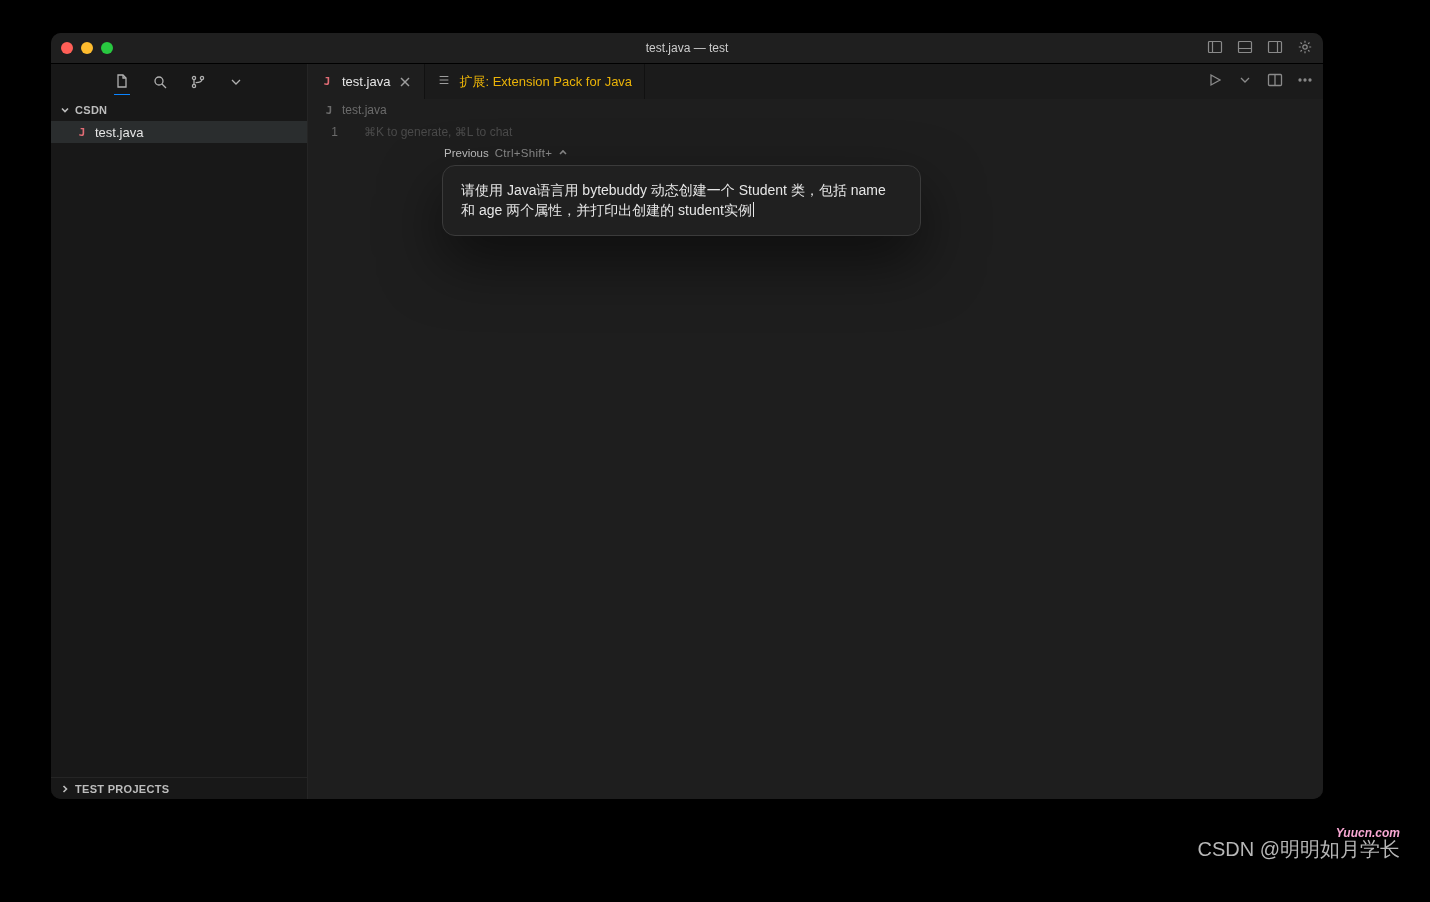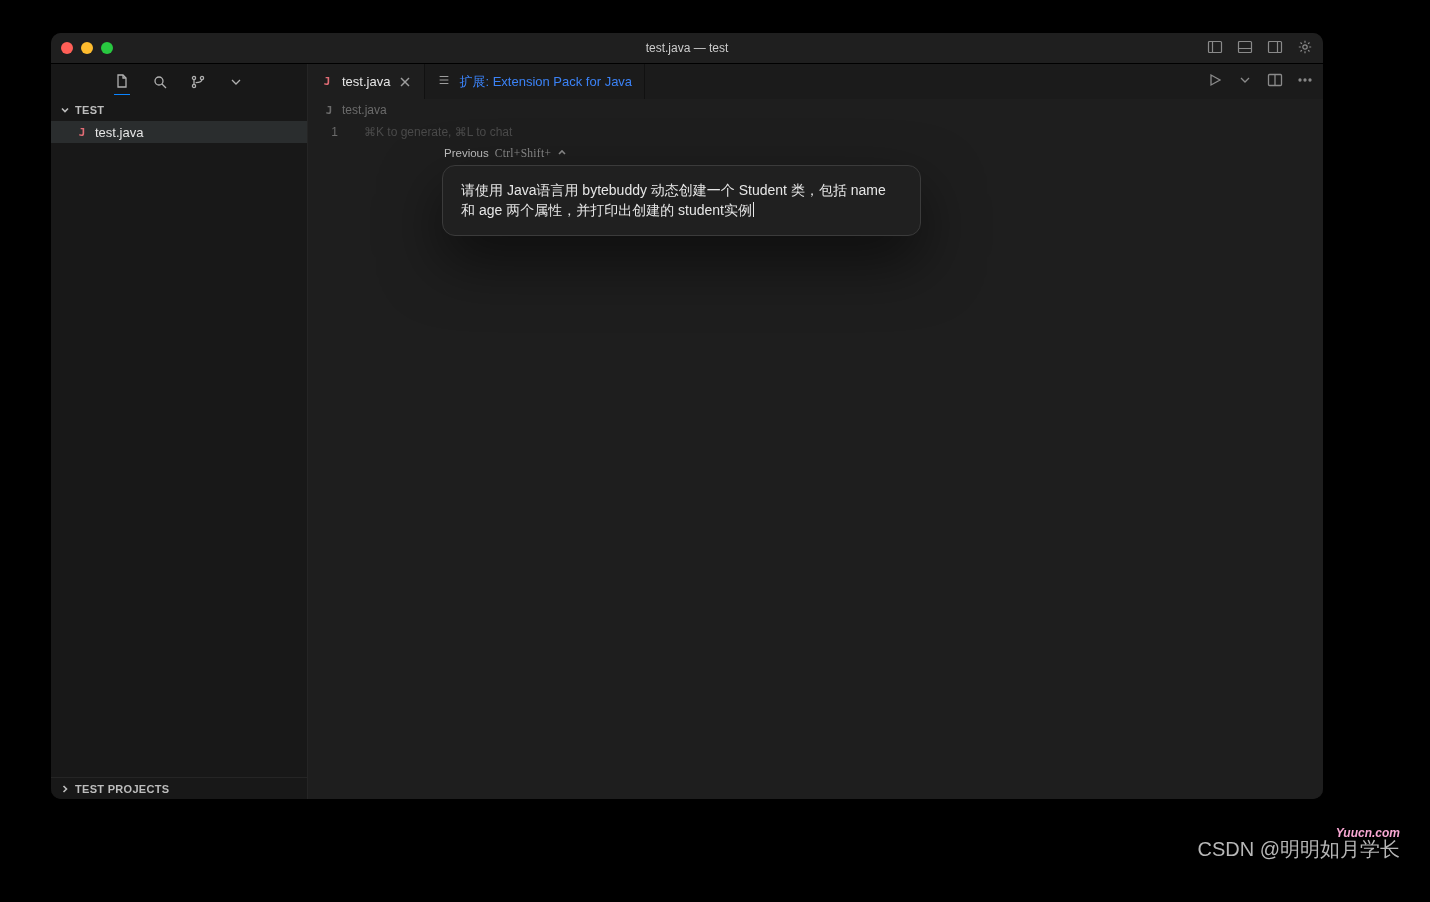--- a/index.html
+++ b/index.html
@@ -59,21 +59,21 @@
   .bottom-section {
     border-top:1px solid #252525;
   }
 
   
   .main { flex:1; display:flex; flex-direction:column; min-width:0; background:#1e1e1e; }
 
   .tabs-row { height:35px; display:flex; align-items:stretch; background:#1b1b1b; }
   .tab {
     display:flex; align-items:center; gap:8px; padding:0 12px;
-    font-size:13px; color:#3b82f6; background:#1b1b1b; border-right:1px solid #111;
+    font-size:13px; color:#eab308; background:#1b1b1b; border-right:1px solid #111;
     cursor:pointer;
   }
   .tab.active { background:#1e1e1e; color:#e6e6e6; }
   .tab .close { width:14px; height:14px; stroke:#9d9d9d; fill:none; stroke-width:1.4; }
   .tabs-spacer{ flex:1; }
   .editor-actions { display:flex; align-items:center; gap:14px; padding:0 10px; color:#8a8a8a; }
   .editor-actions svg { width:16px; height:16px; stroke:#8a8a8a; fill:none; stroke-width:1.3; }
 
   .breadcrumb {
     height:22px; display:flex; align-items:center; gap:6px; padding:0 14px;
@@ -92,21 +92,21 @@
     position:absolute; left:56px; top:4px; right:10px; height:16px;
     color:#4a4a4a; white-space:nowrap;
   }
   .code-hint-k { color:#4a4a4a; }
 
   
   .hint-row {
     position:absolute; left:136px; top:22px; height:20px;
     display:flex; align-items:center; gap:6px; color:#bfbfbf; font-size:11.5px;
   }
-  .hint-row .shortcut { color:#8b8b8b; letter-spacing:.3px;font-family:Liberation Serif, serif; }
+  .hint-row .shortcut { color:#8b8b8b; letter-spacing:.3px; }
   .hint-row .arrow-up { stroke:#8b8b8b; width:10px; height:10px; fill:none; stroke-width:1.6; }
 
   .ai-input {
     position:absolute; left:134px; top:44px; width:479px; padding:14px 18px;
     background:#202020; border:1px solid #3b3b3b; border-radius:13px;
     color:#e6e6e6; font-size:14px; line-height:1.45;
     box-shadow:0 25px 60px rgba(0,0,0,0.55);
     font-family:-apple-system,"PingFang SC","Helvetica Neue",Arial,sans-serif;
   }
   .ai-input .caret {
@@ -185,21 +185,21 @@
           <svg viewBox="0 0 16 16">
               <polyline points="4 6 8 10 12 6"></polyline>
             </svg>
         </span>
       </div>
 
       <div class="section-header">
         <svg class="chev" viewBox="0 0 12 12">
             <polyline points="3 4.5 6 7.5 9 4.5"></polyline>
           </svg>
-        <span>TEST</span>
+        <span>CSDN</span>
       </div>
 
       <div class="file-row">
         <span class="java-badge">J</span>
         <span>test.java</span>
       </div>
 
       <div class="sidebar-spacer"></div>
 
       <div class="bottom-section section-header">

